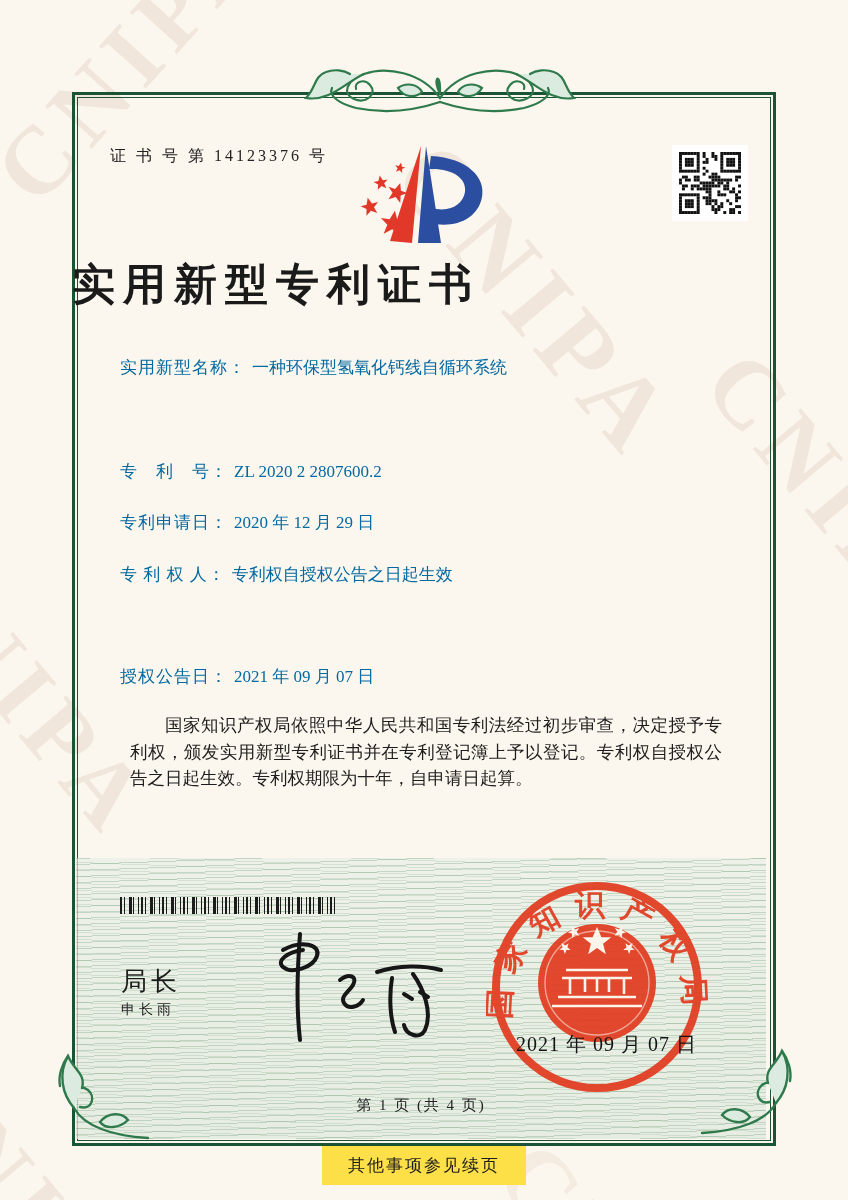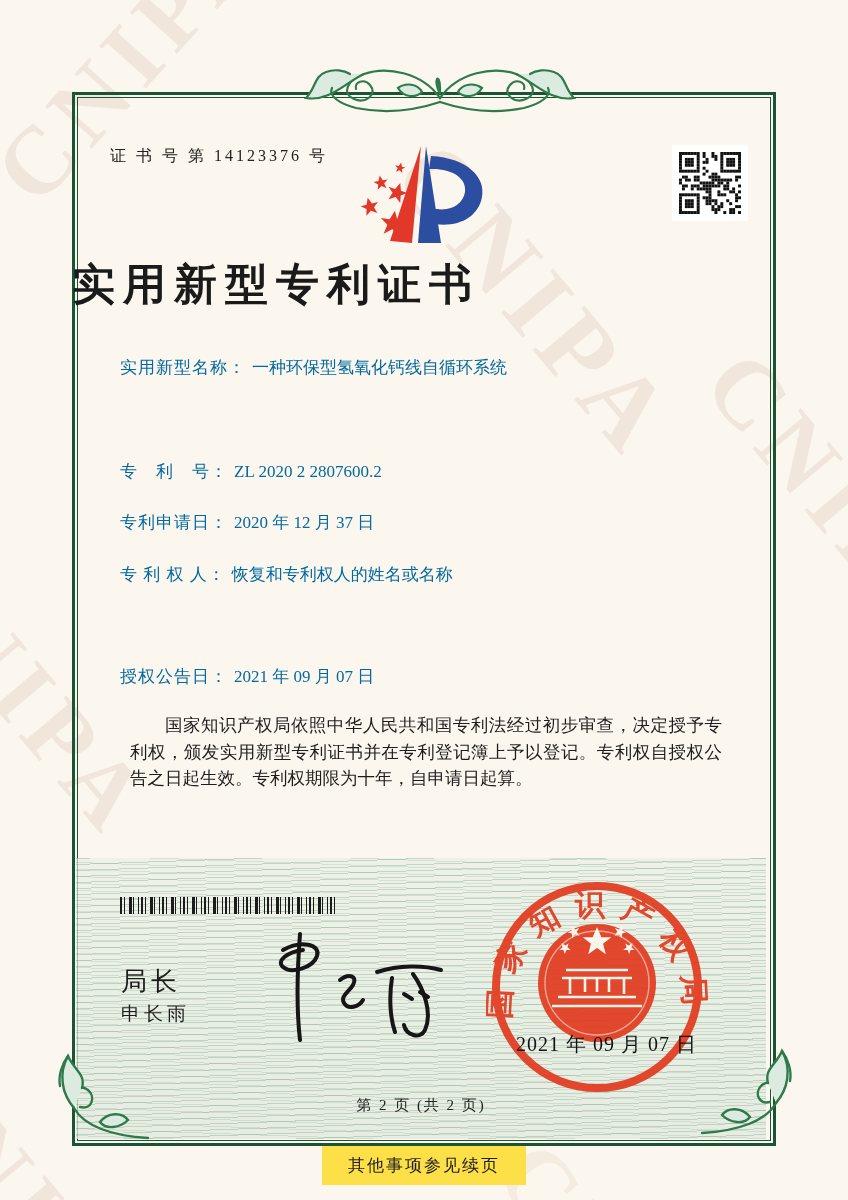--- a/index.html
+++ b/index.html
@@ -41,21 +41,21 @@
 
   .barcode{position:absolute;left:120px;top:897px;width:216px;height:17px;z-index:2;
     background:repeating-linear-gradient(90deg,
       #1c1c1c 0 2px, transparent 2px 4px,
       #1c1c1c 4px 5px, transparent 5px 9px,
       #1c1c1c 9px 12px, transparent 12px 13px,
       #1c1c1c 13px 14px, transparent 14px 18px,
       #1c1c1c 18px 19px, transparent 19px 21px)}
 
   .signer-title{position:absolute;left:121px;top:964px;font-size:26px;letter-spacing:4px;color:#1d1d1d;z-index:2}
-  .signer-name{position:absolute;left:121px;top:1001px;font-size:19px;letter-spacing:4px;color:#1d1d1d;z-index:2}
+  .signer-name{position:absolute;left:121px;top:1001px;font-size:14px;letter-spacing:4px;color:#1d1d1d;z-index:2}
   .signature{position:absolute;left:243px;top:928px;z-index:3}
 
   .seal{position:absolute;left:486px;top:876px;z-index:3}
   .seal-date{position:absolute;left:516px;top:1031px;width:200px;font-size:20px;
              letter-spacing:1px;color:#141414;z-index:4;white-space:nowrap}
 
   .page-footer{position:absolute;left:72px;top:1096px;width:698px;text-align:center;
                font-size:15px;letter-spacing:2px;color:#222;z-index:2}
 
   .note-box{position:absolute;left:50%;top:1146px;transform:translateX(-50%);
@@ -357,24 +357,24 @@
 
   <div class="title">实用新型专利证书</div>
 
   <div class="row" style="top:356px">
     <span class="lab">实用新型名称：</span><span class="val">一种环保型氢氧化钙线自循环系统</span>
   </div>
   <div class="row" style="top:460px">
     <span class="lab">专　利　号：</span><span class="val">ZL 2020 2 2807600.2</span>
   </div>
   <div class="row" style="top:511px">
-    <span class="lab">专利申请日：</span><span class="val">2020 年 12 月 37 日</span>
+    <span class="lab">专利申请日：</span><span class="val">2020 年 12 月 29 日</span>
   </div>
   <div class="row" style="top:563px">
-    <span class="lab">专 利 权 人：</span><span class="val">恢复和专利权人的姓名或名称</span>
+    <span class="lab">专 利 权 人：</span><span class="val">专利权自授权公告之日起生效</span>
   </div>
 
   <div class="row" style="top:665px;width:614px">
     <span class="lab">授权公告日：</span><span class="val">2021 年 09 月 07 日</span>
   </div>
 
   <div class="paras">
     <p>国家知识产权局依照中华人民共和国专利法经过初步审查，决定授予专利权，颁发实用新型专利证书并在专利登记簿上予以登记。专利权自授权公告之日起生效。专利权期限为十年，自申请日起算。</p>
   </div>
 
@@ -416,17 +416,17 @@
         <path d="M76,102 L146,102"></path>
         <path d="M84,102 L84,118 M99,102 L99,116 M111,102 L111,116 M123,102 L123,116 M138,102 L138,118"></path>
         <path d="M72,121 L150,121"></path>
         <path d="M66,130 L156,130"></path>
         <circle cx="111" cy="107" r="52" stroke-width="1.4" opacity="0.55"></circle>
       </g>
     </g>
   </svg>
   <div class="seal-date">2021 年 09 月 07 日</div>
 
-  <div class="page-footer">第 2 页 (共 2 页)</div>
+  <div class="page-footer">第 1 页 (共 4 页)</div>
 
   <div class="note-box">其他事项参见续页</div>
 
 </div>
 
 </body></html>

